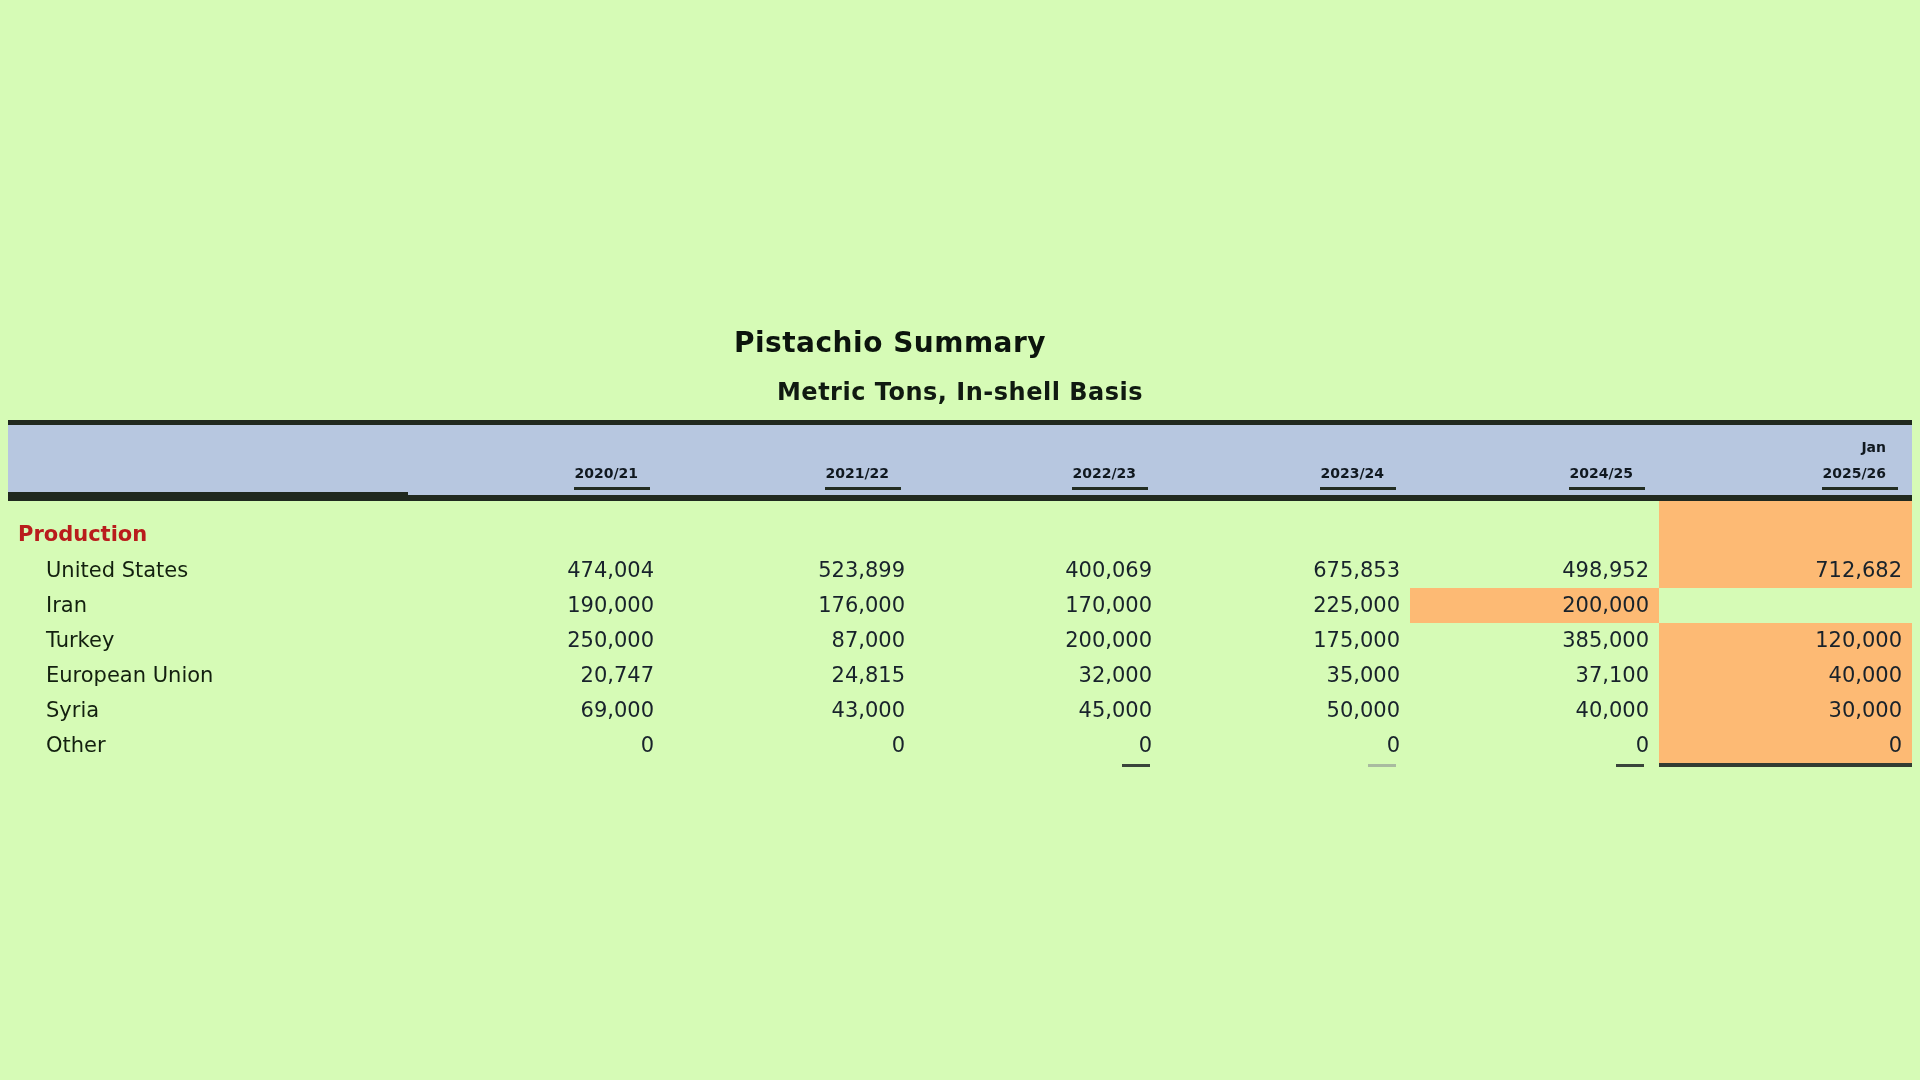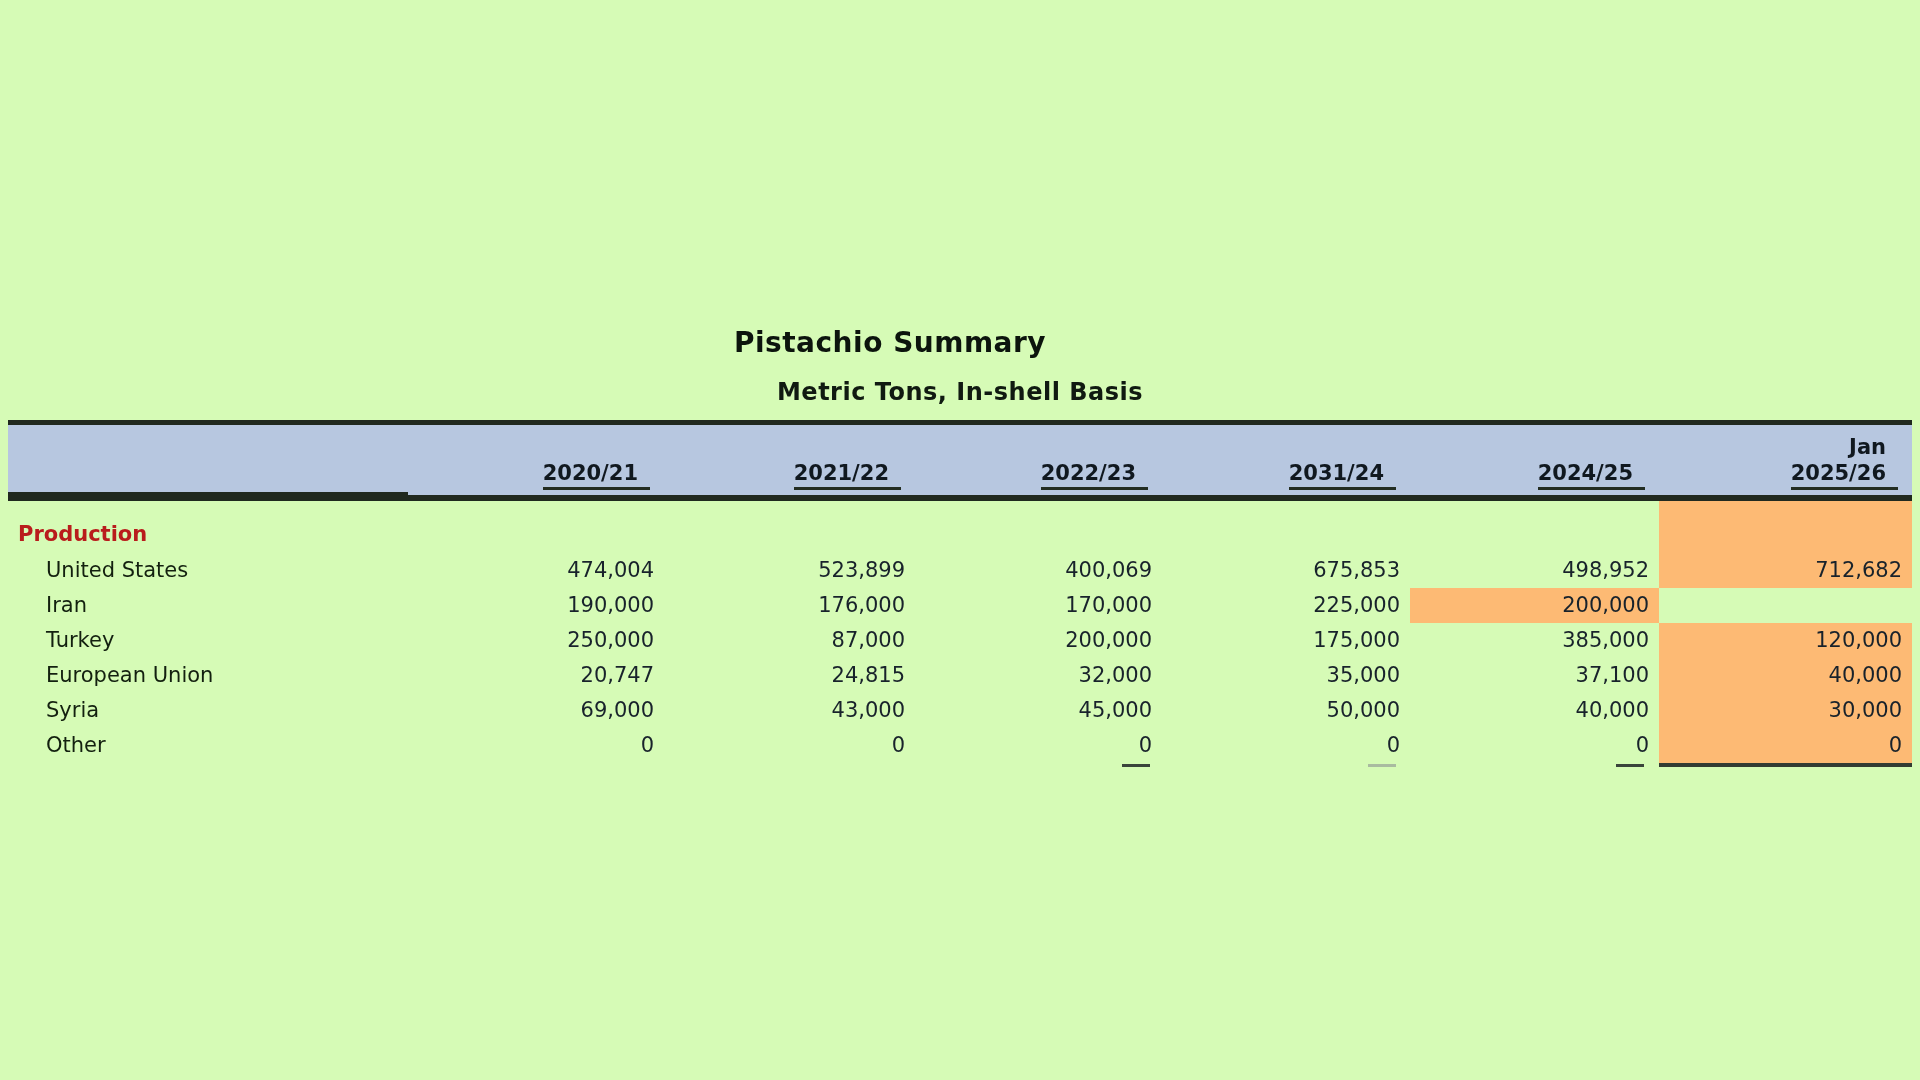--- a/index.html
+++ b/index.html
@@ -46,21 +46,21 @@
     grid-template-columns: 407px 249px 251px 247px 248px 249px 253px;
   }
   .hdr-cell {
     display: flex;
     flex-direction: column;
     justify-content: flex-end;
     align-items: flex-end;
     padding: 0 14px 5px 0;
     color: #10181f;
     font-weight: bold;
-    font-size: 21px;
+    font-size: 14px;
   }
   .jan-label { line-height: 26px; padding-right: 12px; }
   .year-label {
     display: inline-block;
     line-height: 26px;
     border-bottom: 3px solid #232d22;
     padding: 0 12px 1px 0;
   }
   .hdr-bottom-border { height: 6px; background: #20291f; position: relative; }
   .hdr-left-thick {
@@ -120,21 +120,21 @@
     <div class="hdr-cell">
       <span class="year-label">2020/21</span>
     </div>
     <div class="hdr-cell">
       <span class="year-label">2021/22</span>
     </div>
     <div class="hdr-cell">
       <span class="year-label">2022/23</span>
     </div>
     <div class="hdr-cell">
-      <span class="year-label">2031/24</span>
+      <span class="year-label">2023/24</span>
     </div>
     <div class="hdr-cell">
       <span class="year-label">2024/25</span>
     </div>
     <div class="hdr-cell">
       <span class="jan-label">Jan</span>
       <span class="year-label">2025/26</span>
     </div>
   </div>
 

